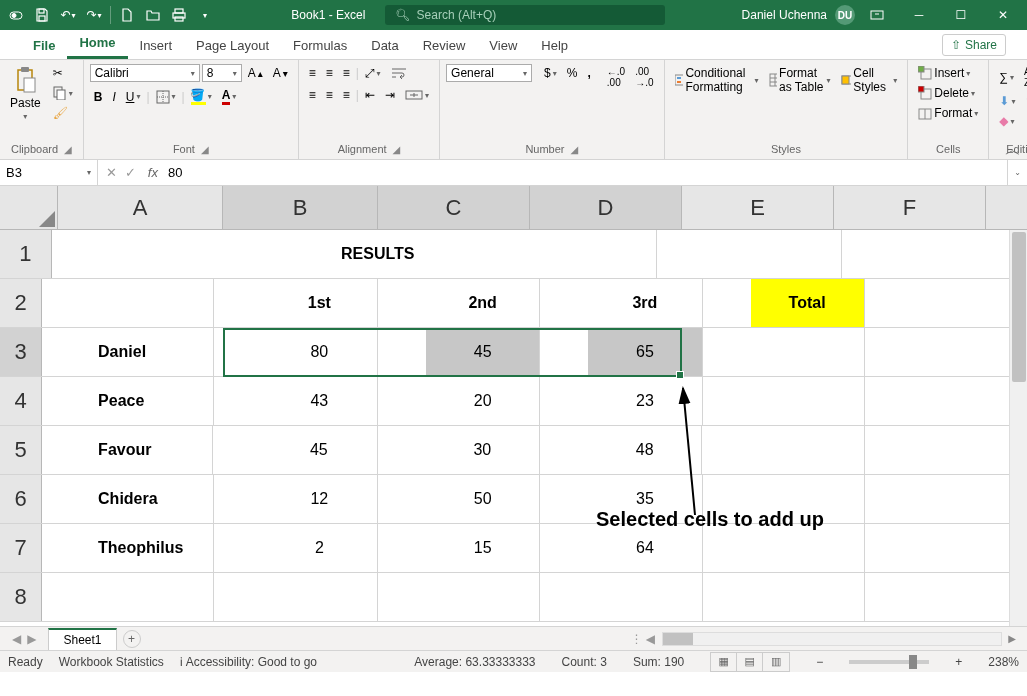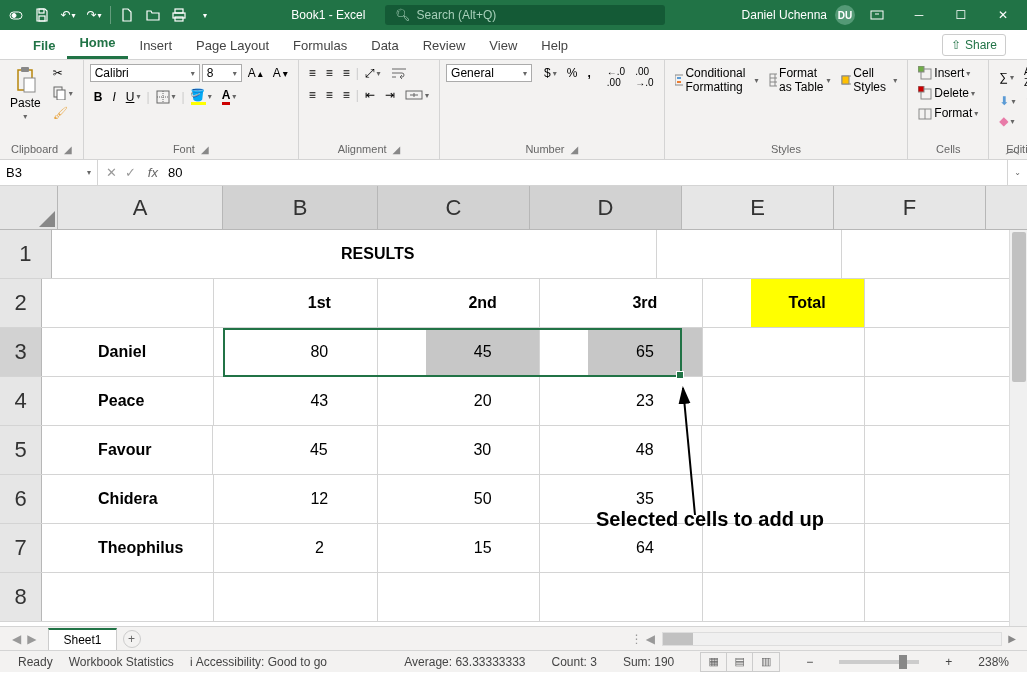--- a/index.html
+++ b/index.html
@@ -66,21 +66,21 @@
 .sheet-tabs { height: 24px; border-top: 1px solid #d4d4d4; display: flex; align-items: center; font-size: 12px; background: #f3f2f1; }
 .tab-nav { display: flex; gap: 6px; padding: 0 12px; color: #999; }
 .sheet-tab { background: #fff; border: 1px solid #ccc; border-bottom: none; border-top: 2px solid #217346; padding: 3px 14px; font-size: 12px; }
 .add-sheet { padding: 0 8px; color: #666; cursor: pointer; border: 1px solid #ccc; border-radius: 50%; width: 18px; height: 18px; display: flex; align-items: center; justify-content: center; margin-left: 6px; }
 .hscroll-area { flex: 1; display: flex; justify-content: flex-end; align-items: center; padding: 0 6px; gap: 1px; }
 .hscroll { height: 14px; width: 340px; background: #f0f0f0; border: 1px solid #ddd; display: flex; }
 .hsbtn { width: 18px; display: flex; align-items: center; justify-content: center; color: #888; font-size: 10px; }
 .hsthumb { background: #c1c1c1; height: 100%; width: 30px; }
 
 
-.status-bar { height: 22px; background: #f3f2f1; border-top: 1px solid #d4d4d4; display: flex; align-items: center; font-size: 12px; color: #444; padding: 0 18px; gap: 16px; }
+.status-bar { height: 22px; background: #f3f2f1; border-top: 1px solid #d4d4d4; display: flex; align-items: center; font-size: 12px; color: #444; padding: 0 8px; gap: 16px; }
 .status-right { margin-left: auto; display: flex; align-items: center; gap: 26px; }
 .view-btns { display: flex; border: 1px solid #ccc; }
 .view-btn { width: 26px; height: 18px; display: flex; align-items: center; justify-content: center; border-right: 1px solid #ccc; font-size: 11px; color: #666; }
 .view-btn:last-child { border-right: none; }
 .zoom-slider { width: 80px; height: 4px; background: #ccc; position: relative; }
 .zoom-thumb { position: absolute; width: 8px; height: 14px; background: #888; top: -5px; left: 60px; }
 
 
 .annotation { position: absolute; font-weight: bold; font-size: 20px; color: #000; pointer-events: none; }
 

